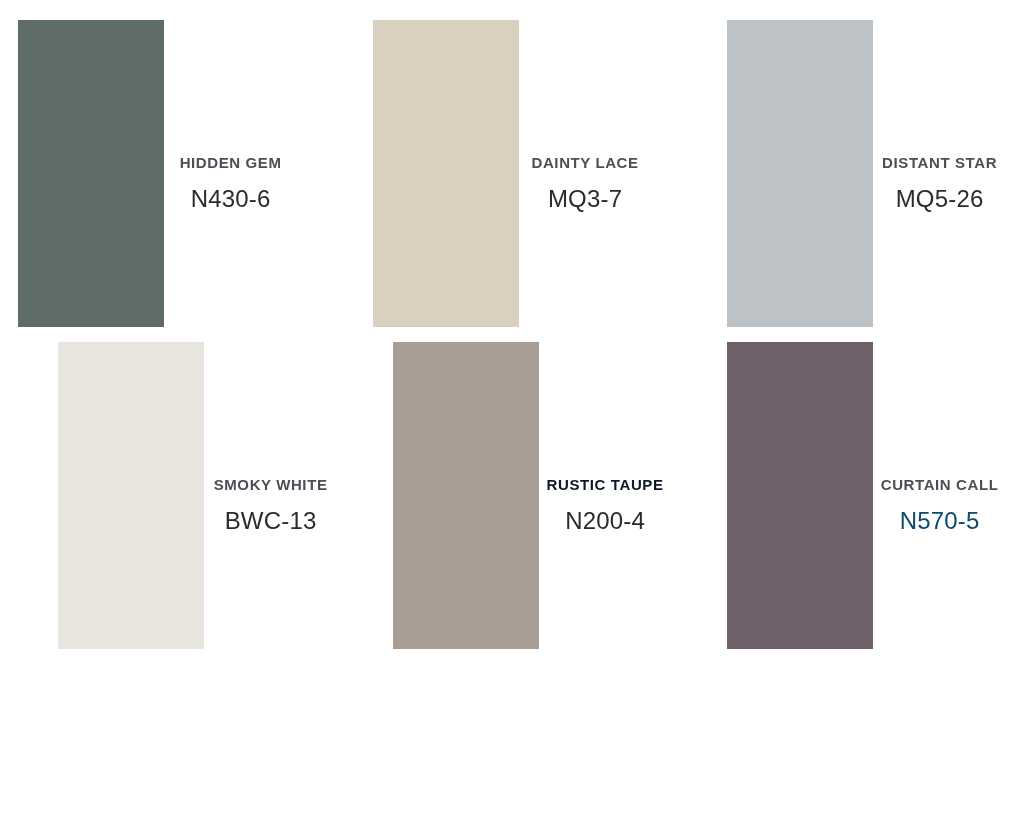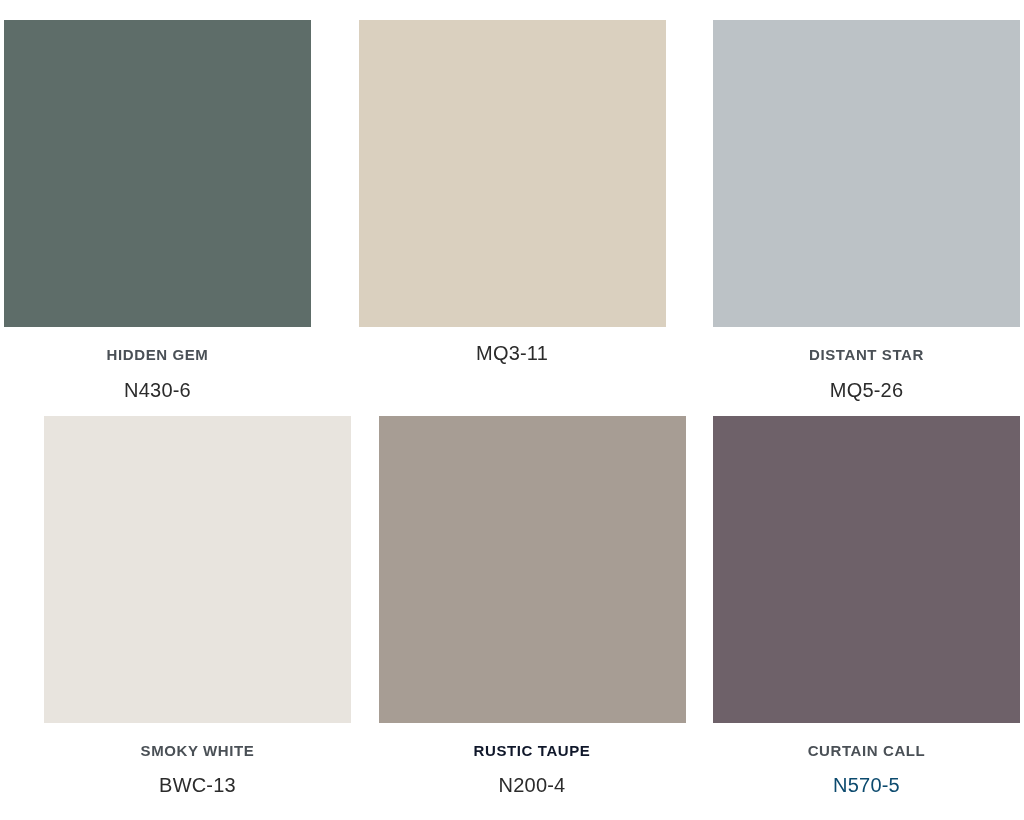--- a/index.html
+++ b/index.html
@@ -28,21 +28,21 @@
     flex-direction: row;
     justify-content: space-between;
   }
 
   .palette-row.row-1 { margin-bottom: 0; }
   .palette-row.row-2 { margin-top: 15px; padding-left: 40px; }
 
   .swatch-card {
     width: 279px;
     display: flex;
-    flex-direction: column;
+    flex-direction: row;
     align-items: center;
   }
 
   .swatch-chip {
     width: 307px;
     height: 307px;
     display: block;
   }
 
   .swatch-caption {
@@ -57,21 +57,21 @@
     letter-spacing: 0.6px;
     color: #4a5056;
     text-transform: uppercase;
     margin-top: 20px;
     line-height: 1.1;
     white-space: nowrap;
   }
 
   .swatch-code {
     display: block;
-    font-size: 20px;
+    font-size: 24px;
     font-weight: normal;
     letter-spacing: 0.2px;
     color: #2b2b2b;
     margin-top: 15px;
     line-height: 1.1;
     white-space: nowrap;
   }
 </style>
 </head>
 <body style="background-color: rgb(255, 255, 255);">
@@ -84,21 +84,22 @@
       <div class="swatch-chip" style="background-color: rgb(94, 109, 105);"></div>
       <div class="swatch-caption">
         <span class="swatch-name" style="color: rgb(74, 80, 86);">HIDDEN GEM</span>
         <span class="swatch-code" style="color: rgb(43, 43, 43);">N430-6</span>
       </div>
     </div>
 
     <div class="swatch-card">
       <div class="swatch-chip" style="background-color: rgb(218, 208, 191);"></div>
       <div class="swatch-caption">
-        <span class="swatch-code" style="color: rgb(43, 43, 43);">MQ3-11</span>
+        <span class="swatch-name" style="color: rgb(74, 80, 86);">DAINTY LACE</span>
+        <span class="swatch-code" style="color: rgb(43, 43, 43);">MQ3-7</span>
       </div>
     </div>
 
     <div class="swatch-card">
       <div class="swatch-chip" style="background-color: rgb(188, 194, 198);"></div>
       <div class="swatch-caption">
         <span class="swatch-name" style="color: rgb(74, 80, 86);">DISTANT STAR</span>
         <span class="swatch-code" style="color: rgb(43, 43, 43);">MQ5-26</span>
       </div>
     </div>

